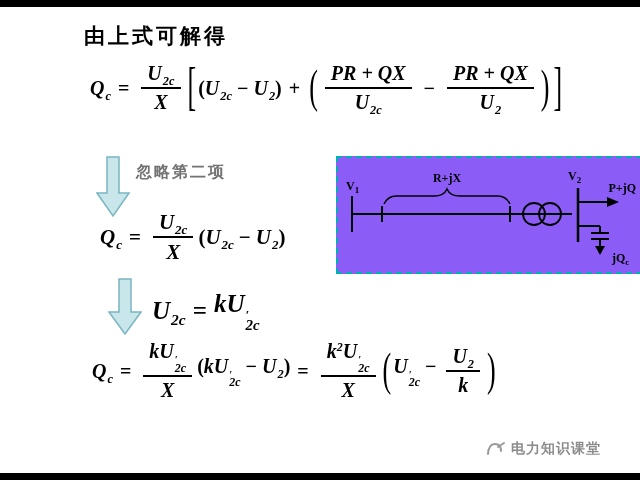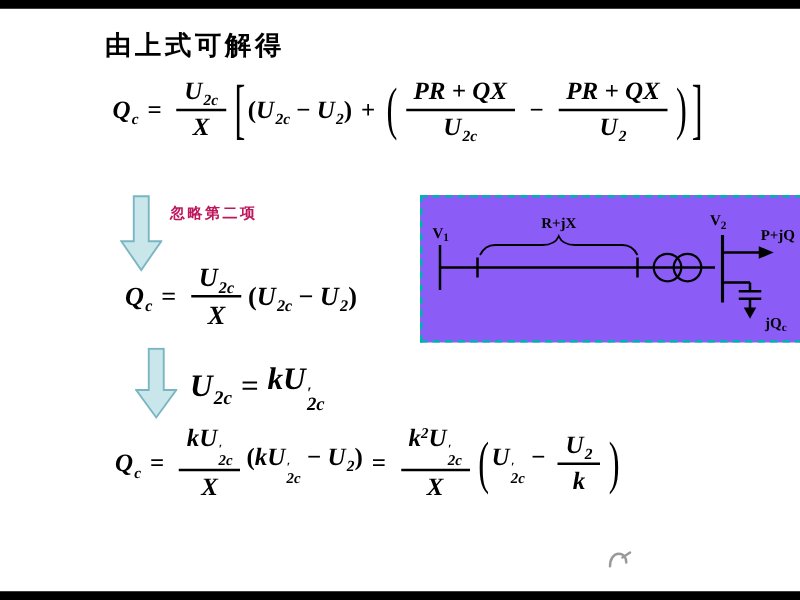--- a/index.html
+++ b/index.html
@@ -9,21 +9,21 @@
   }
   .bar{position:absolute;left:0;width:640px;height:7px;background:#000;}
   .bar.top{top:0;} .bar.bottom{bottom:0;}
 
   .page-title{
     position:absolute;left:84px;top:22px;
     font-size:21px;font-weight:800;letter-spacing:3px;color:#000;
   }
   .annotation{
     position:absolute;left:136px;top:162px;
-    font-size:12px;font-weight:600;letter-spacing:2px;color:#be185d;
+    font-size:16px;font-weight:600;letter-spacing:2px;color:#737373;
   }
 
   
   .formula{
     position:absolute;display:flex;align-items:center;
     font-family:"Liberation Serif",serif;font-style:italic;font-weight:bold;
     color:#000;white-space:nowrap;
   }
   .formula sub{font-size:0.62em;line-height:0;margin-left:1px;}
   .formula sup.exp{font-size:0.6em;line-height:0;vertical-align:0.55em;}
@@ -197,15 +197,16 @@
       <span class="den">k</span>
     </span>
     <span class="bigd par">)</span>
   </div>
 
   <div class="watermark">
     <svg width="20" height="16" viewBox="0 0 20 16">
       <path d="M2,13 C2,7 5,3 9,3 C13,3 15,6 15,10" fill="none" stroke="#9a9a9a" stroke-width="2" stroke-linecap="round"></path>
       <path d="M12,6 L18,2" stroke="#9a9a9a" stroke-width="2" stroke-linecap="round"></path>
     </svg>
+    <span>电力知识课堂</span>
   </div>
 
 </div>
 
 </body></html>

